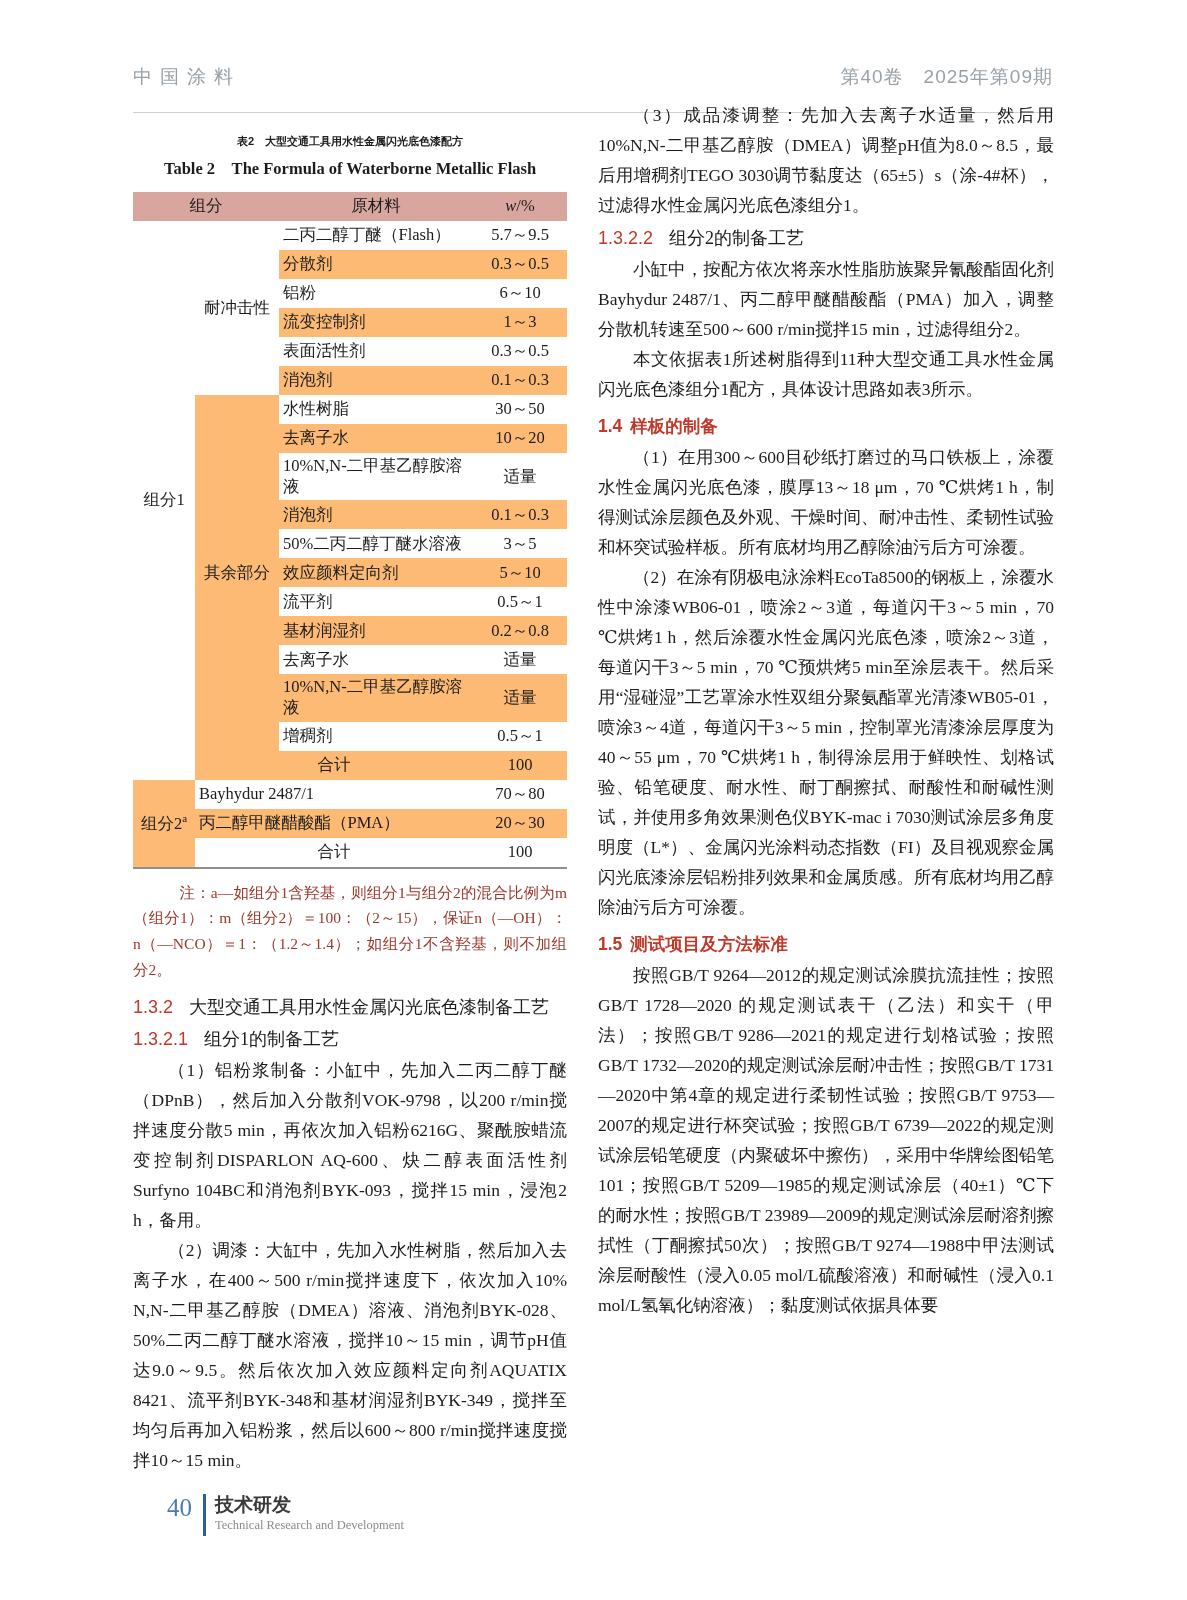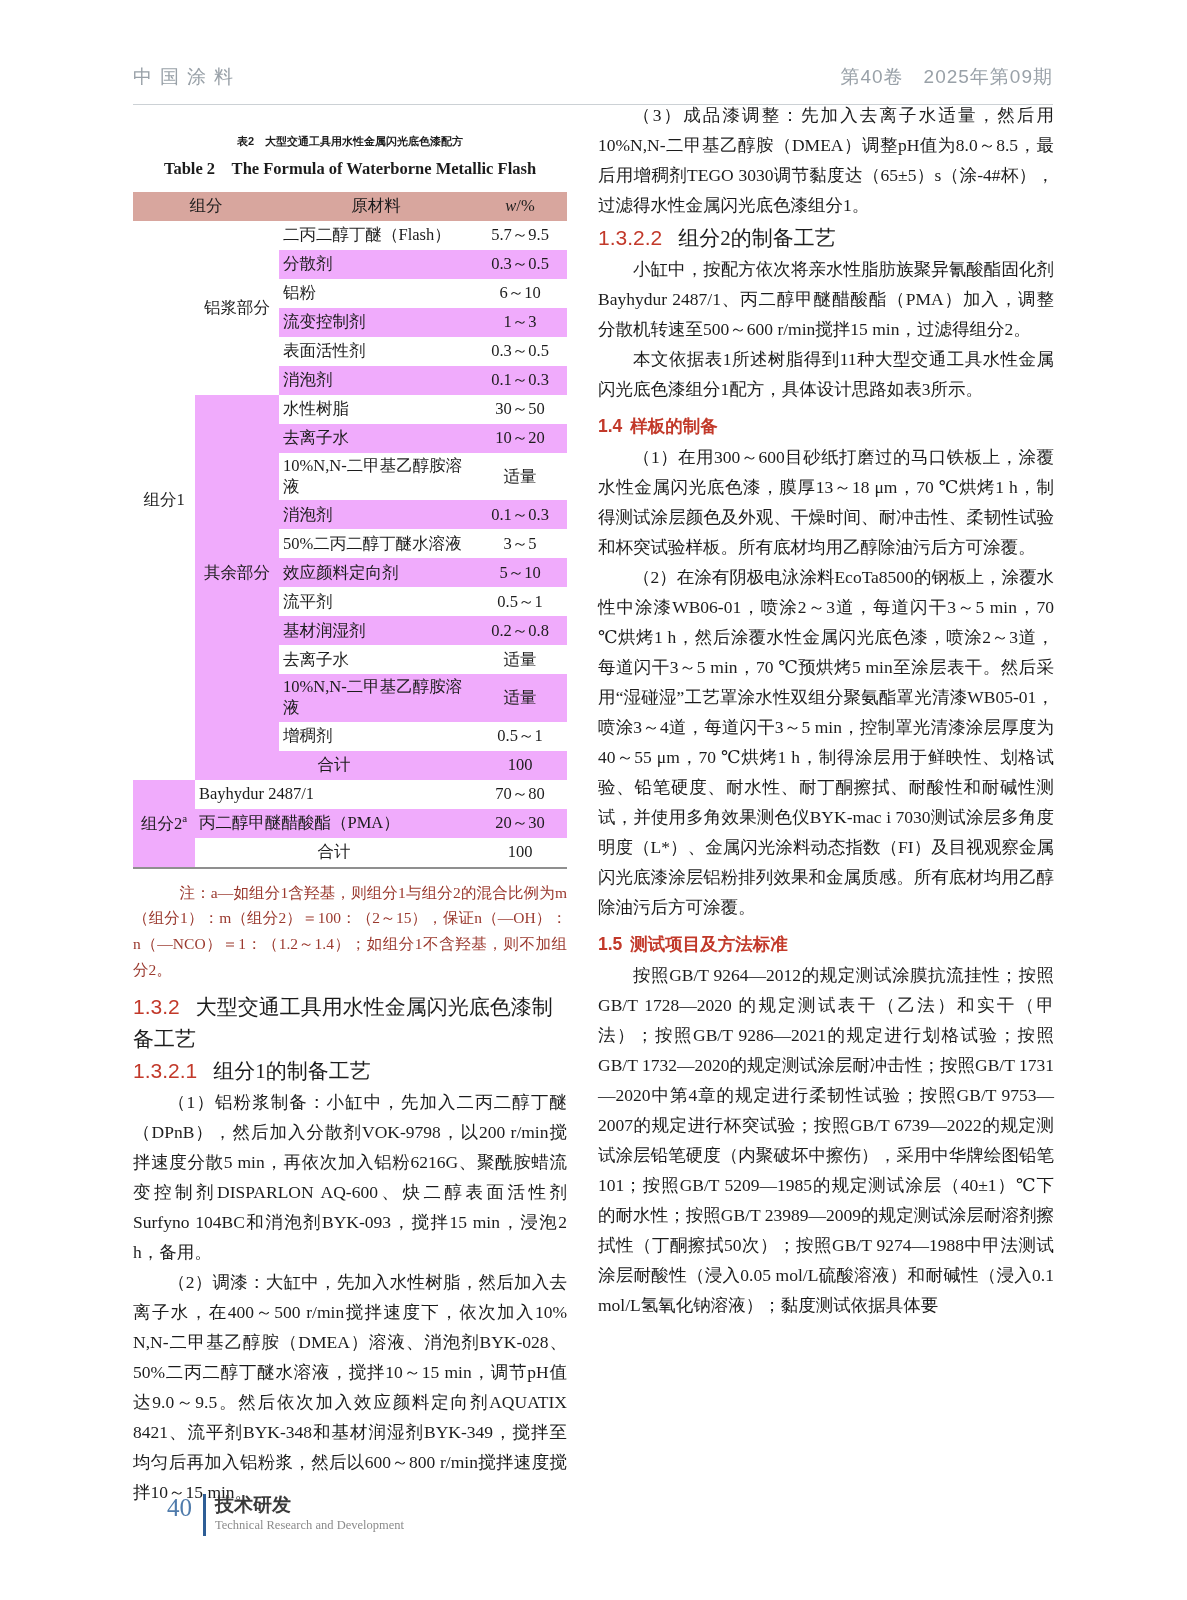--- a/index.html
+++ b/index.html
@@ -2,55 +2,55 @@
 <html><head>
 <meta charset="utf-8">
 <style>
   html,body{margin:0;padding:0;background:#ffffff;}
   .page{position:relative;width:1187px;height:1600px;background:#ffffff;overflow:hidden;
         font-family:"Liberation Serif","DejaVu Serif",serif;color:#1c1c1c;}
 
   
   .page-header{position:absolute;top:64px;left:133px;width:920px;display:flex;
         justify-content:space-between;align-items:flex-end;border-bottom:1px solid #ccd1d5;
-        padding-bottom:14px;color:#99a1a8;font-size:19px;
+        padding-bottom:22px;color:#99a1a8;font-size:19px;
         font-family:"Liberation Sans","DejaVu Sans",sans-serif;}
   .journal{letter-spacing:8px;}
   .issue{letter-spacing:1px;}
 
   
   .col{position:absolute;top:126px;}
   .col-left{left:133px;width:434px;}
   .col-right{left:598px;width:456px;top:100px;}
 
   
   .tbl-title-cn{text-align:center;font-family:"Liberation Sans","DejaVu Sans",sans-serif;
         font-weight:bold;font-size:11px;margin:8px 0 6px;}
   .tbl-title-en{text-align:center;font-weight:bold;font-size:16.5px;line-height:1.65;margin-bottom:10px;}
 
   
   table.formula{border-collapse:collapse;width:434px;table-layout:fixed;
         border-bottom:2px solid #8f8f8f;}
   table.formula td{font-size:16.5px;line-height:1.25;padding:3px 4px;height:23px;
         vertical-align:middle;word-break:break-word;}
   td.hd{background:#d8a69e;text-align:center;height:27px;}
-  td.pk{background:#f0abfc;margin-top:10px;}
+  td.pk{background:#fdba74;margin-top:10px;}
   td.mat{text-align:left;padding-left:8px;}
   td.val{text-align:center;}
   td.grp{text-align:center;}
   td.tot{text-align:center;}
   .ital{font-style:italic;}
   sup{font-size:11px;}
 
   
   .tbl-note{color:#9a382d;font-size:15.5px;line-height:1.66;text-align:justify;
         text-indent:3em;margin-top:11px;}
 
   
-  .subheading{font-size:21px;line-height:32px;margin-top:8px;}
+  .subheading{font-size:18px;line-height:32px;margin-top:8px;}
   .subheading .num{color:#c2392a;font-family:"Liberation Sans","DejaVu Sans",sans-serif;
         margin-right:16px;}
   .redheading{color:#c2392a;font-family:"Liberation Sans","DejaVu Sans",sans-serif;
         font-weight:bold;font-size:17.5px;line-height:32px;margin-top:6px;}
   .redheading .num{margin-right:8px;}
 
   
   .para{text-align:justify;text-indent:2em;font-size:17.5px;line-height:30px;margin:0;}
 
   
@@ -86,21 +86,21 @@
           <col style="width:94px">
         </colgroup>
       <tbody>
           <tr>
         <td class="hd" colspan="2">组分</td>
         <td class="hd">原材料</td>
         <td class="hd"><span class="ital">w</span><span>/%</span></td>
       </tr>
       <tr>
         <td class="grp" rowspan="18">组分1</td>
-        <td class="grp" rowspan="6">铝浆部分</td>
+        <td class="grp" rowspan="6">耐冲击性</td>
         <td class="mat">二丙二醇丁醚（Flash）</td>
         <td class="val">5.7～9.5</td>
       </tr>
       <tr>
             <td class="mat pk">分散剂</td>
             <td class="val pk">0.3～0.5</td>
           </tr>
       <tr>
             <td class="mat">铝粉</td>
             <td class="val">6～10</td>

